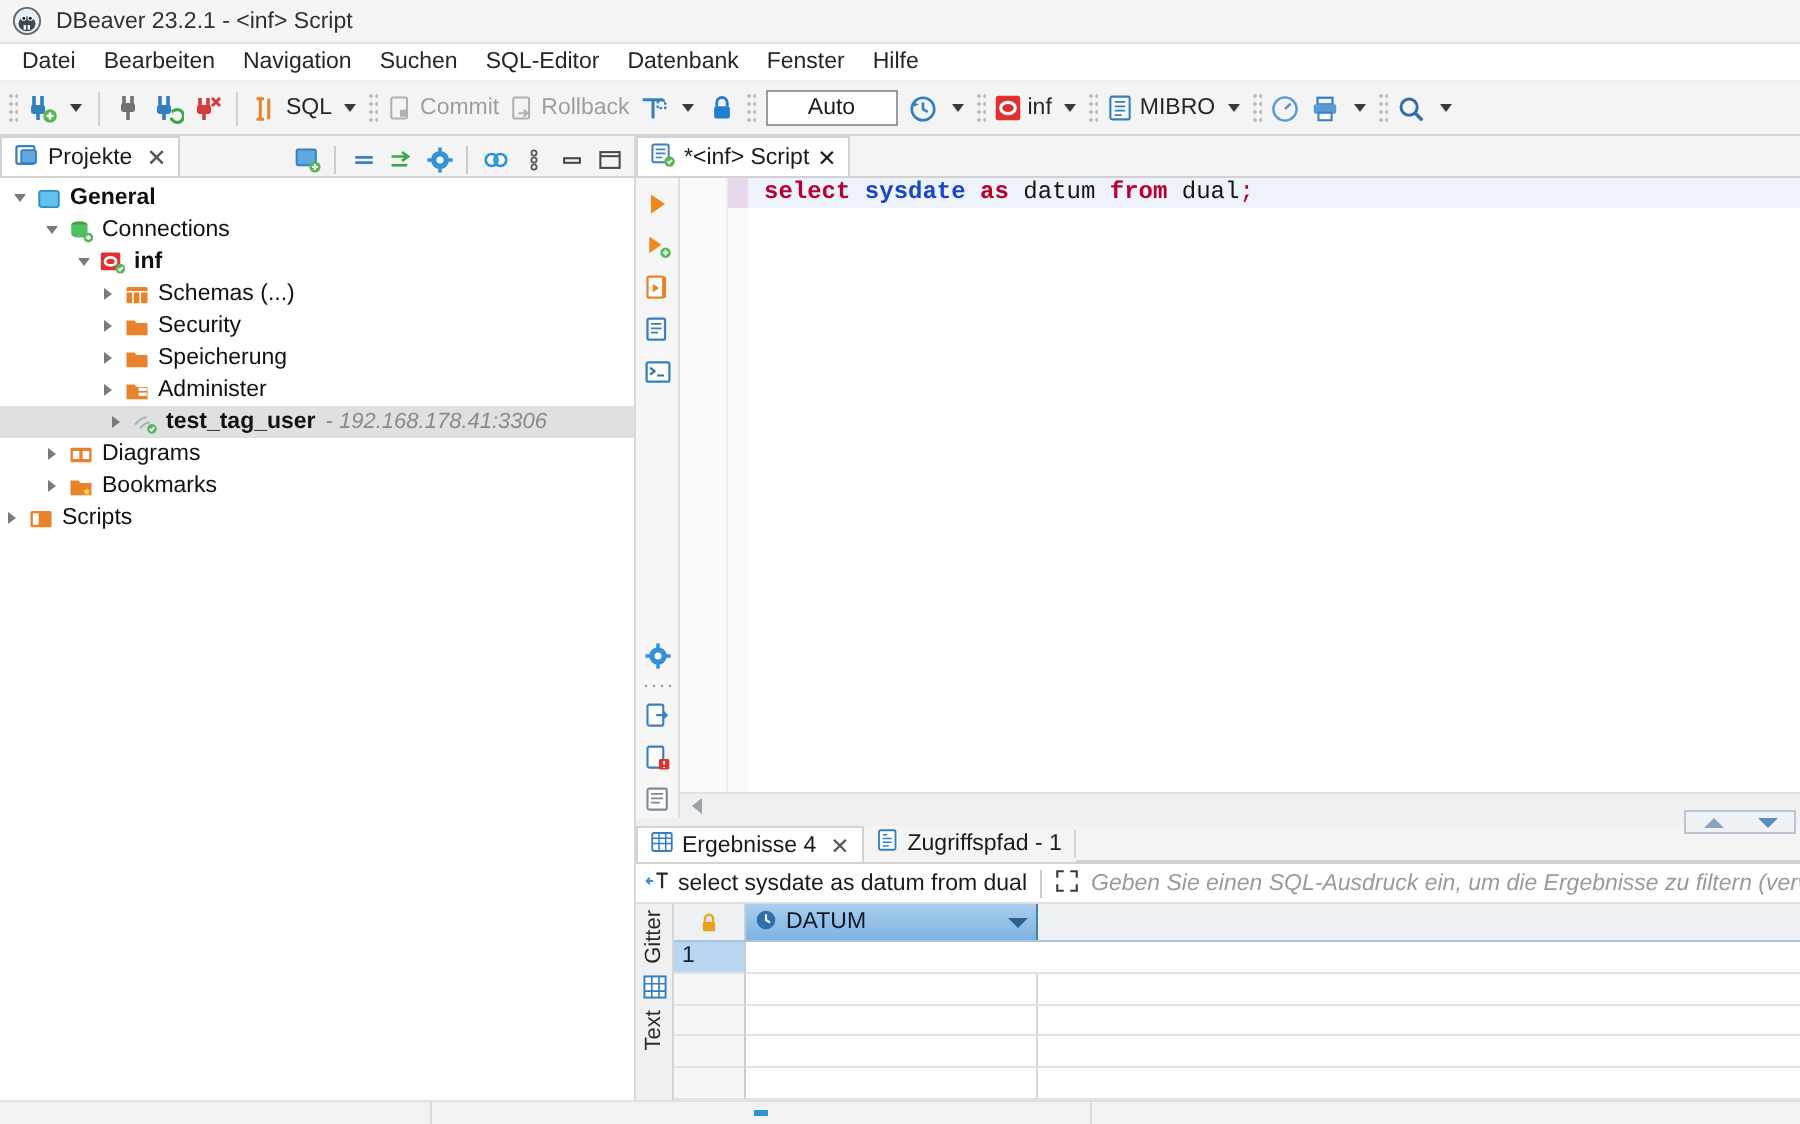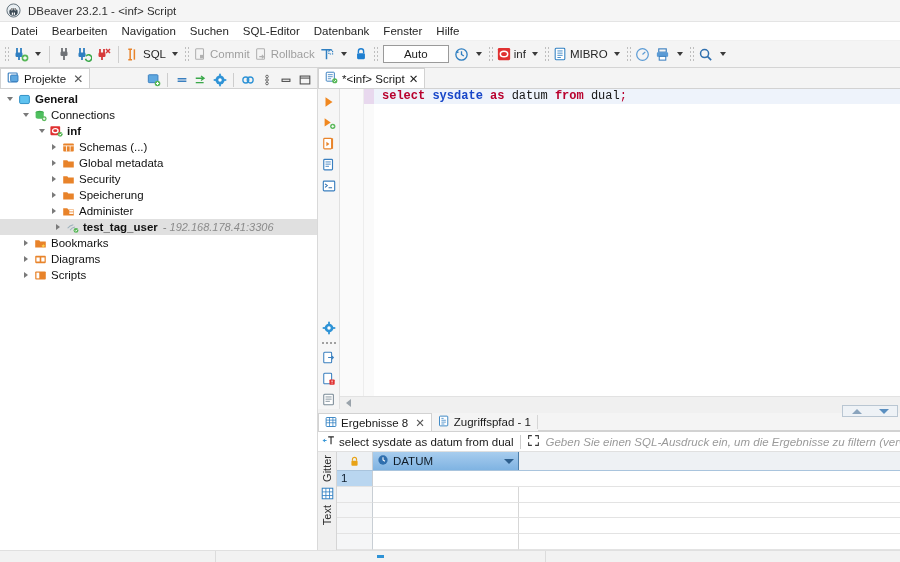--- a/index.html
+++ b/index.html
@@ -464,31 +464,20 @@
             </span>
           <span class="ticon">
             <svg width="13" height="13" viewBox="0 0 16 16">
               <rect x="1.5" y="3" width="13" height="10" rx="1" fill="#e8832a"></rect>
               <path d="M1.5 6h13M5.5 6v7M10 6v7" stroke="#fff" stroke-width="1"></path>
             </svg>
           </span>
           <span class="tlabel">Schemas (...)</span>
         </div>
 
-        <div class="trow" style="padding-left:48px">
-          <span class="twist">
-              <i class="tri tri-r"></i>
-            </span>
-          <span class="ticon">
-            <svg width="13" height="13" viewBox="0 0 16 16">
-              <path d="M1.5 4h5l1.2 1.5h6.8V13h-13z" fill="#e8832a"></path>
-            </svg>
-          </span>
-          <span class="tlabel">Global metadata</span>
-        </div>
 
         <div class="trow" style="padding-left:48px">
           <span class="twist">
               <i class="tri tri-r"></i>
             </span>
           <span class="ticon">
             <svg width="13" height="13" viewBox="0 0 16 16">
                 <path d="M1.5 4h5l1.2 1.5h6.8V13h-13z" fill="#e8832a"></path>
               </svg>
           </span>
@@ -536,42 +525,42 @@
           <span class="tlabel b">test_tag_user</span>
           <span class="tsub">- 192.168.178.41:3306</span>
         </div>
 
         <div class="trow" style="padding-left:20px">
           <span class="twist">
               <i class="tri tri-r"></i>
             </span>
           <span class="ticon">
             <svg width="13" height="13" viewBox="0 0 16 16">
-              <path d="M1.5 4h5l1.2 1.5h6.8V13h-13z" fill="#e8832a"></path>
-              <path d="M11.5 8.5l.7 1.5 1.6.2-1.2 1.1.3 1.6-1.4-.8-1.4.8.3-1.6-1.2-1.1 1.6-.2z" fill="#ffd34d"></path>
-            </svg>
-          </span>
-          <span class="tlabel">Bookmarks</span>
-        </div>
-
-        <div class="trow" style="padding-left:20px">
-          <span class="twist">
-              <i class="tri tri-r"></i>
-            </span>
-          <span class="ticon">
-            <svg width="13" height="13" viewBox="0 0 16 16">
               <rect x="1.5" y="3.5" width="13" height="9" rx="1" fill="#e8832a"></rect>
               <rect x="3" y="5.5" width="4" height="5" fill="#fff"></rect>
               <rect x="9" y="5.5" width="4" height="5" fill="#fff"></rect>
             </svg>
           </span>
           <span class="tlabel">Diagrams</span>
         </div>
 
         <div class="trow" style="padding-left:20px">
+          <span class="twist">
+              <i class="tri tri-r"></i>
+            </span>
+          <span class="ticon">
+            <svg width="13" height="13" viewBox="0 0 16 16">
+              <path d="M1.5 4h5l1.2 1.5h6.8V13h-13z" fill="#e8832a"></path>
+              <path d="M11.5 8.5l.7 1.5 1.6.2-1.2 1.1.3 1.6-1.4-.8-1.4.8.3-1.6-1.2-1.1 1.6-.2z" fill="#ffd34d"></path>
+            </svg>
+          </span>
+          <span class="tlabel">Bookmarks</span>
+        </div>
+
+        <div class="trow" style="">
           <span class="twist">
               <i class="tri tri-r"></i>
             </span>
           <span class="ticon">
             <svg width="13" height="13" viewBox="0 0 16 16">
               <rect x="1.5" y="3" width="13" height="10" rx="1" fill="#e8832a"></rect>
               <rect x="3" y="4.5" width="3.5" height="7" fill="#fff"></rect>
             </svg>
           </span>
           <span class="tlabel">Scripts</span>
@@ -689,21 +678,21 @@
 
       <div class="results">
         <div class="restabs">
           <div class="restab active">
             <span>
               <svg width="12" height="12" viewBox="0 0 16 16">
                 <rect x="1.5" y="2" width="13" height="12" rx="1" fill="#fff" stroke="#2f7fc1" stroke-width="1.2"></rect>
                 <path d="M1.5 5.5h13M1.5 9h13M6 2v12M10.5 2v12" stroke="#2f7fc1" stroke-width="1"></path>
               </svg>
             </span>
-            <span>Ergebnisse 8</span>
+            <span>Ergebnisse 4</span>
             <span class="x">✕</span>
           </div>
           <div class="restab">
             <span>
               <svg width="12" height="12" viewBox="0 0 16 16">
                 <rect x="2" y="1.5" width="11" height="13" rx="1" fill="#fff" stroke="#2f7fc1" stroke-width="1.2"></rect>
                 <path d="M4.5 4.5h3M4.5 7h6M4.5 9.5h6M4.5 12h4" stroke="#2f7fc1" stroke-width="1"></path>
               </svg>
             </span>
             <span>Zugriffspfad - 1</span>

